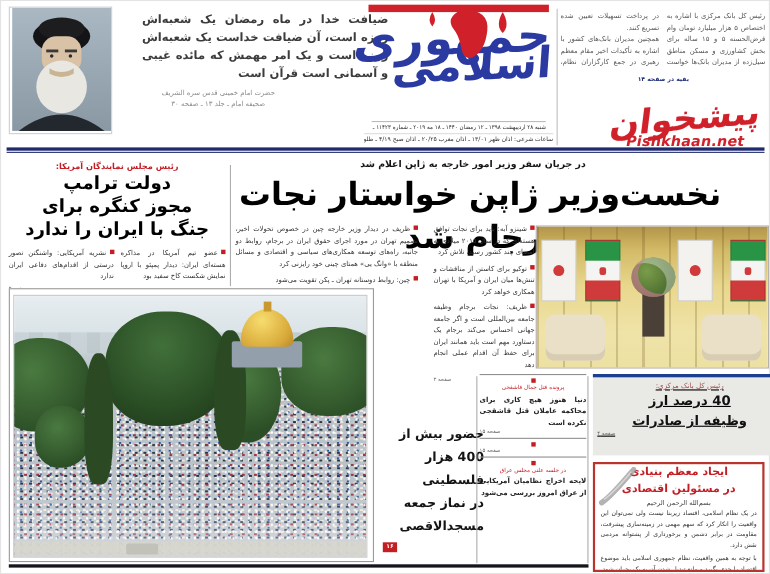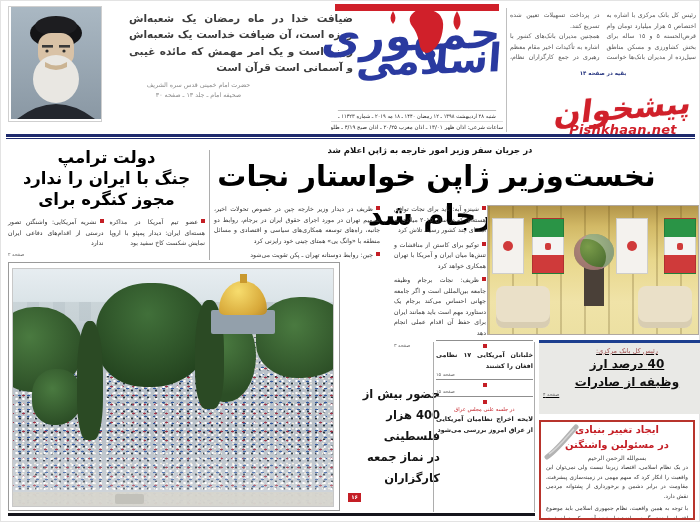--- a/index.html
+++ b/index.html
@@ -187,24 +187,25 @@
   </div>
 
   <div class="abs" id="wm">
     <div class="wm-cal">پیشخوان</div>
     <div class="wm-site">Pishkhaan.net</div>
   </div>
 
   <div class="abs" id="hrule"></div>
 
   <div class="abs rtl" id="lstory">
+    <div class="ls-kick">رئیس مجلس نمایندگان آمریکا:</div>
     <div class="ls-h">
       <span>دولت ترامپ</span>
+      <span>مجوز کنگره برای</span>
       <span>جنگ با ایران را ندارد</span>
-      <span>مجوز کنگره برای</span>
     </div>
     <div class="ls-bul">
       <div><span class="bsq"></span><span>عضو تیم آمریکا در مذاکره هسته‌ای ایران: دیدار پمپئو با اروپا نمایش شکست کاخ سفید بود</span></div>
       <div><span class="bsq"></span><span>نشریه آمریکایی: واشنگتن تصور درستی از اقدام‌های دفاعی ایران ندارد</span>
         <div class="pnote">صفحه ۲</div>
       </div>
     </div>
   </div>
 
   <div class="abs" id="vr1"></div>
@@ -286,31 +287,32 @@
       <div class="path"></div>
       <div class="van"></div>
     </div>
   </div>
 
   <div class="abs rtl" id="acap">
     <span class="cl">حضور بیش از</span>
     <span class="cl">400 هزار</span>
     <span class="cl">فلسطینی</span>
     <span class="cl">در نماز جمعه</span>
-    <span class="cl">کارگزاران</span>
+    <span class="cl">مسجدالاقصی</span>
     <div class="pgbox">۱۶</div>
   </div>
 
   <div class="abs" id="vr2"></div>
   <div class="abs" id="vr3"></div>
 
   <div class="abs rtl" id="briefs">
     <div class="brief">
       <div class="bdot"></div>
-      <div class="btext">خلبانان آمریکایی ۱۷ نظامی افغان را کشتند</div>
+      <div class="bkick">پرونده قتل جمال قاشقجی</div>
+      <div class="btext">دنیا هنوز هیچ کاری برای محاکمه عاملان قتل قاشقجی نکرده است</div>
       <div class="bnote">صفحه ۱۵</div>
     </div>
     <div class="brief">
       <div class="bdot"></div>
       <div class="bnote">صفحه ۱۵</div>
     </div>
     <div class="brief">
       <div class="bdot"></div>
       <div class="bkick">در جلسه علنی مجلس عراق</div>
       <div class="btext">لایحه اخراج نظامیان آمریکایی از عراق امروز بررسی می‌شود</div>
@@ -326,22 +328,22 @@
     </div>
     <div class="bk-note">صفحه ۴</div>
   </div>
 
   <div class="abs rtl" id="notebox">
     <svg class="pen" width="36" height="36" viewBox="0 0 36 36">
       <path d="M4 33 C 12 28 22 16 33 3" stroke="#9a9a9a" stroke-width="5" fill="none" stroke-linecap="round"></path>
       <path d="M6 30 C 14 25 22 15 31 5" stroke="#c9c9c9" stroke-width="1.5" fill="none"></path>
     </svg>
     <div class="nb-t">
-      <span>ایجاد تغییر بنیادی</span>
-      <span>در مسئولین واشنگتن</span>
+      <span>ایجاد معظم بنیادی</span>
+      <span>در مسئولین اقتصادی</span>
     </div>
     <div class="nb-bas">بسم‌الله الرحمن الرحیم</div>
     <div class="nb-body">
       <p>در یک نظام اسلامی، اقتصاد زیربنا نیست ولی نمی‌توان این واقعیت را انکار کرد که سهم مهمی در زمینه‌سازی پیشرفت، مقاومت در برابر دشمن و برخورداری از پشتوانه مردمی نقش دارد.</p>
       <p>با توجه به همین واقعیت، نظام جمهوری اسلامی باید موضوع اقتصاد را جدی بگیرد و مانع تبدیل شدن آن به یک بحران شود. متأسفانه وضعیت امروز جامعه ما نشان می‌دهد که به این مهم توجه کافی نشده است.</p>
     </div>
   </div>
 
   <div class="abs" id="brule"></div>
 

